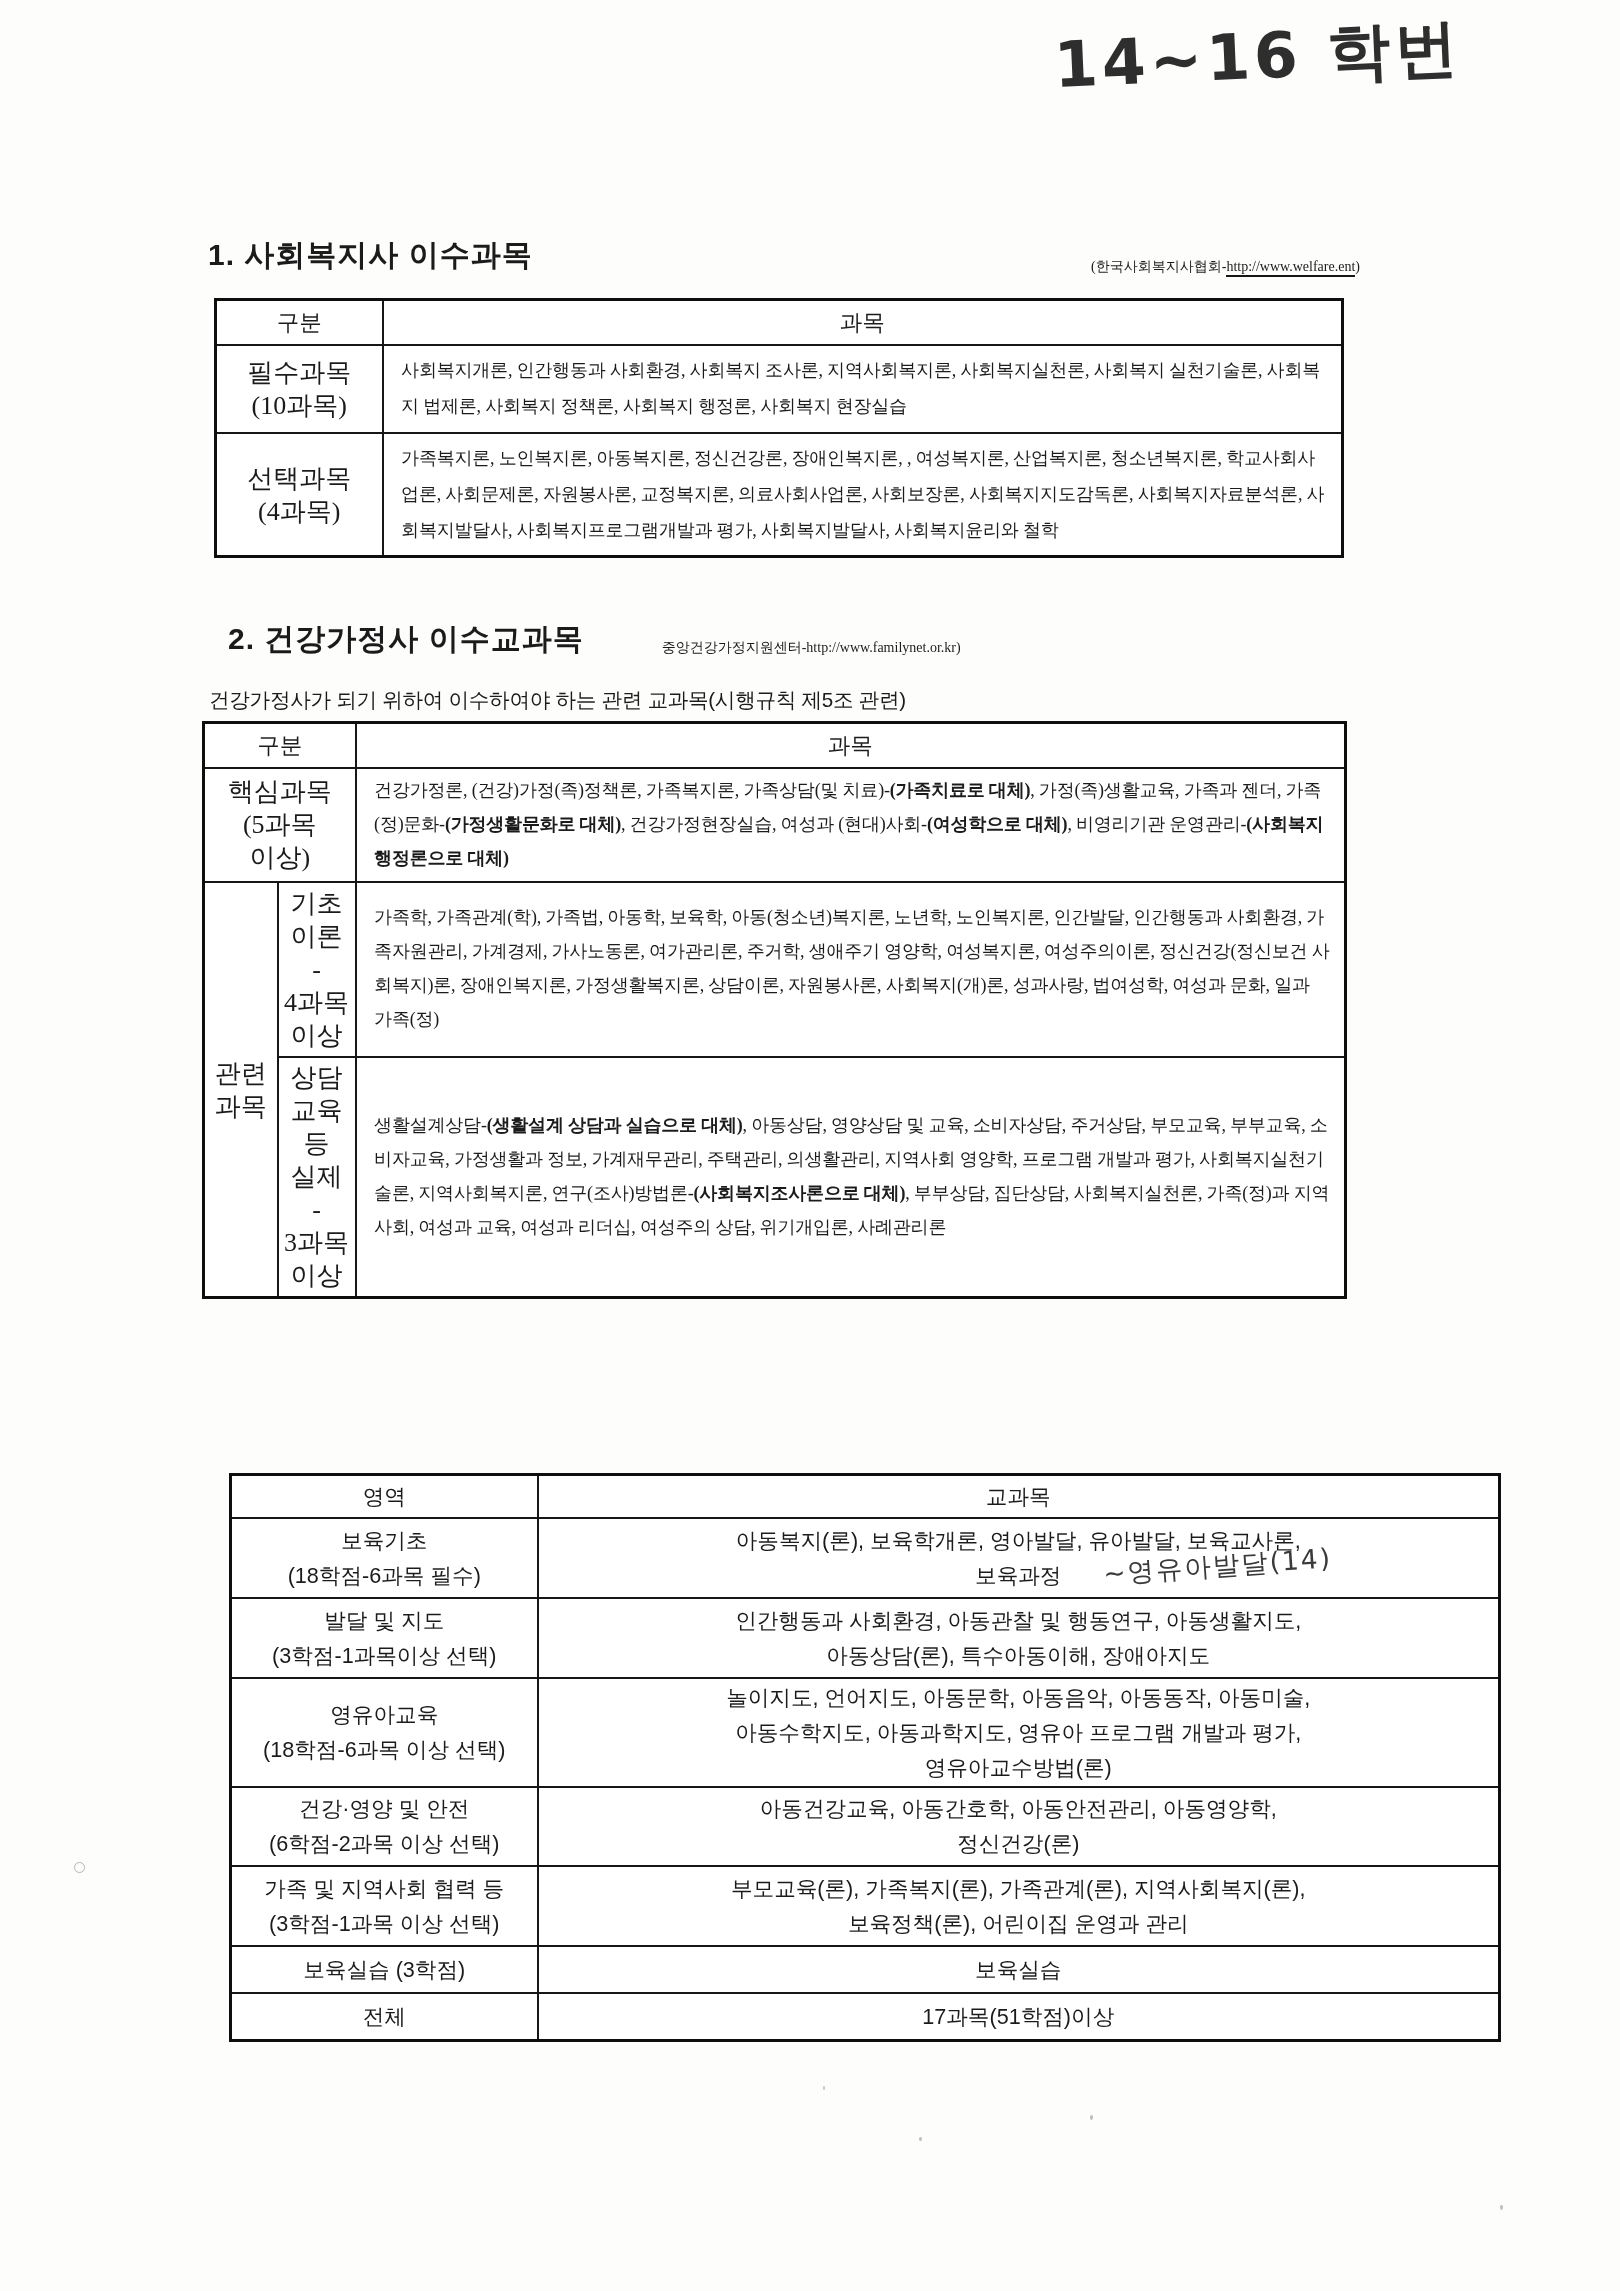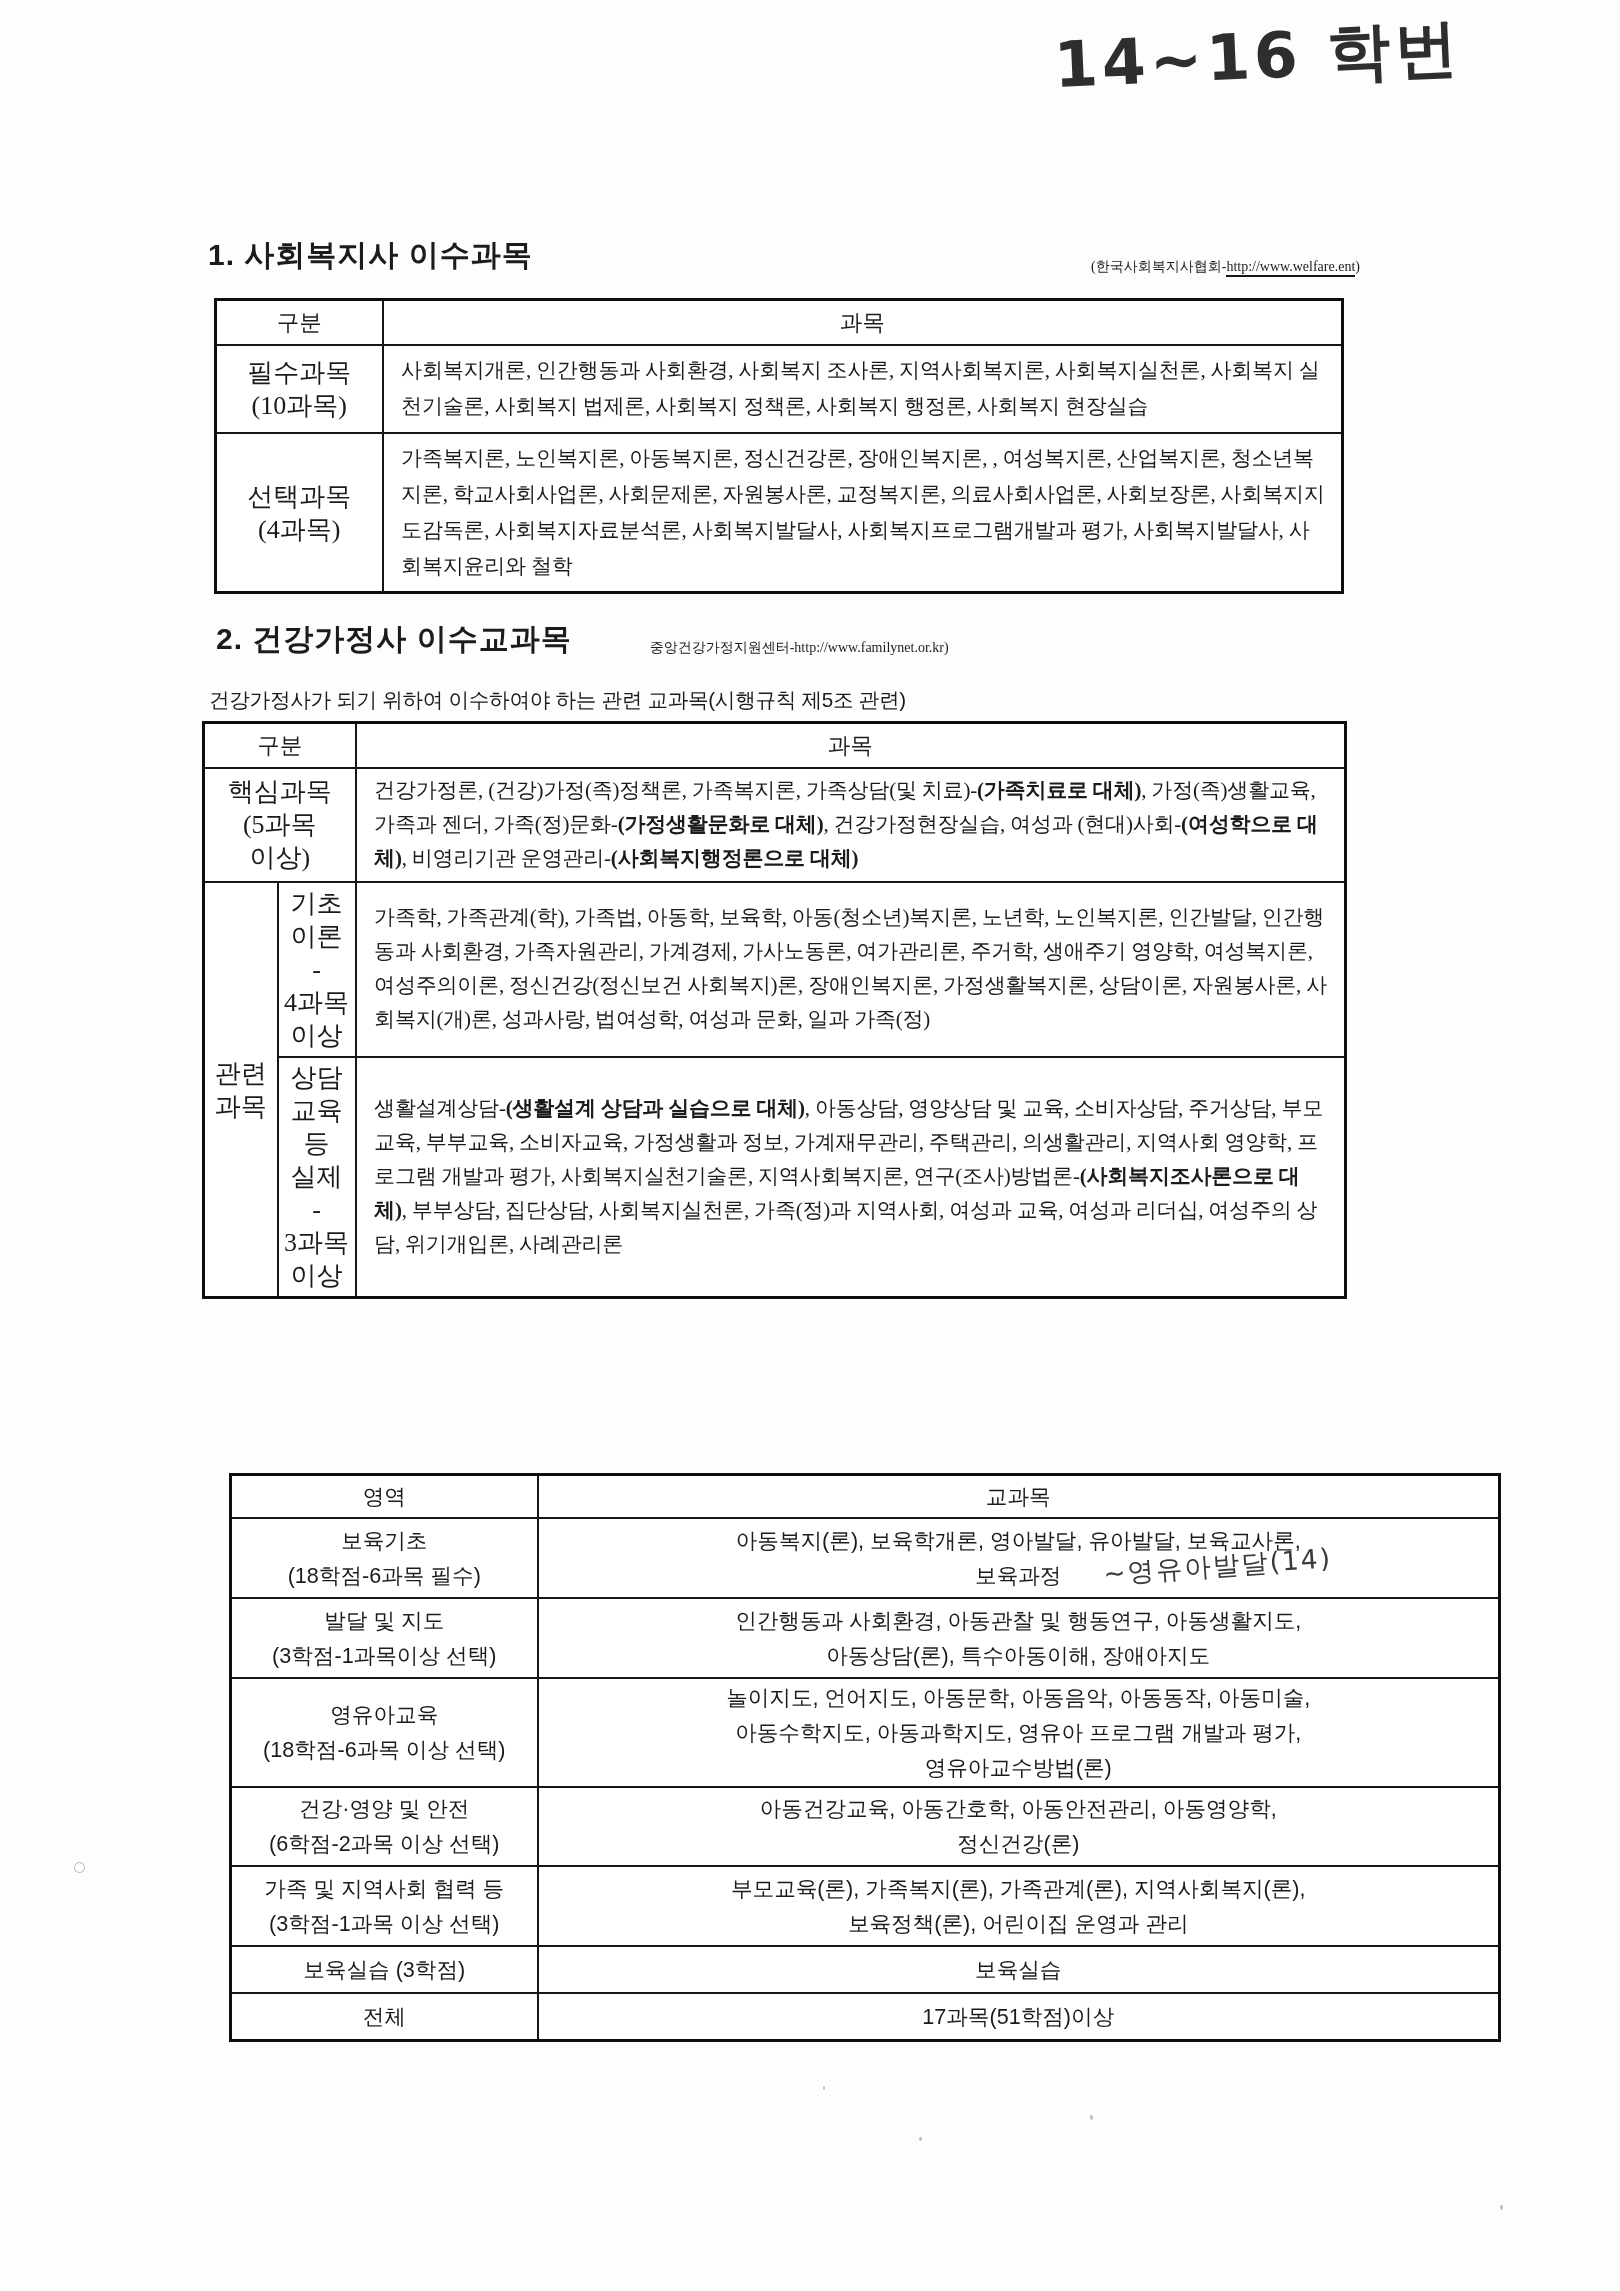--- a/index.html
+++ b/index.html
@@ -18,37 +18,37 @@
     transform:rotate(-4deg);letter-spacing:2px;white-space:nowrap;}
 
   
   .sec-head{position:absolute;display:flex;align-items:flex-end;}
   .sec-title{font-family:"Liberation Sans","DejaVu Sans",sans-serif;
     font-weight:bold;font-size:30px;letter-spacing:1px;white-space:nowrap;}
   .sec-src{font-size:14px;white-space:nowrap;}
   .u{border-bottom:2px solid #161616;padding-bottom:1px;}
 
   #sec1-head{left:208px;top:235px;width:1152px;justify-content:space-between;}
-  #sec2-head{left:216px;top:619px;width:1137px;}
+  #sec2-head{left:228px;top:619px;width:1137px;}
   #sec2-head .sec-src{margin-left:78px;margin-bottom:2.9px;}
   #sec2-sub{position:absolute;left:209px;top:686px;font-size:20.6px;
     font-family:"Liberation Sans","DejaVu Sans",sans-serif;letter-spacing:-0.3px;}
   #sec3-head{left:206px;top:1362px;width:1215px;}
   #sec3-head .sec-title{font-size:29px;}
   #sec3-head .sec-src{margin-left:37px;margin-bottom:2px;font-size:19.6px;font-weight:bold;}
 
   
   table.doc{border-collapse:collapse;position:absolute;table-layout:fixed;
     background:#fff;}
   table.doc th,table.doc td{border:2px solid #161616;vertical-align:middle;}
   table.doc{border:3.9px solid #0e0e0e;}
   table.doc thead th{font-weight:normal;font-size:22.5px;text-align:center;
     height:39px;padding:2px;}
   td.lbl{text-align:center;white-space:pre-line;font-size:26px;line-height:33px;padding:3.9px 2px;}
-  td.body{font-size:21px;padding:5.9px 13.7px 7.8px 17.6px;text-align:left;line-height:36px;
+  td.body{font-size:18px;padding:5.9px 13.7px 7.8px 17.6px;text-align:left;line-height:36px;
     letter-spacing:-0.2px;}
 
   #table1{left:214px;top:298px;width:1130px;}
   #table2{left:202px;top:721px;width:1145px;}
   #table2 td.body{line-height:34px;padding-top:3.9px;padding-bottom:5.9px;}
   #table3{left:196px;top:1473px;width:1272px;
     font-family:"Liberation Sans","DejaVu Sans",sans-serif;margin-left:33px;}
   #table3 thead th{font-size:21.6px;height:37px;}
   #table3 td.lbl{font-size:21.6px;line-height:35px;}
   #table3 td.body3{font-size:21.6px;line-height:35px;text-align:center;

